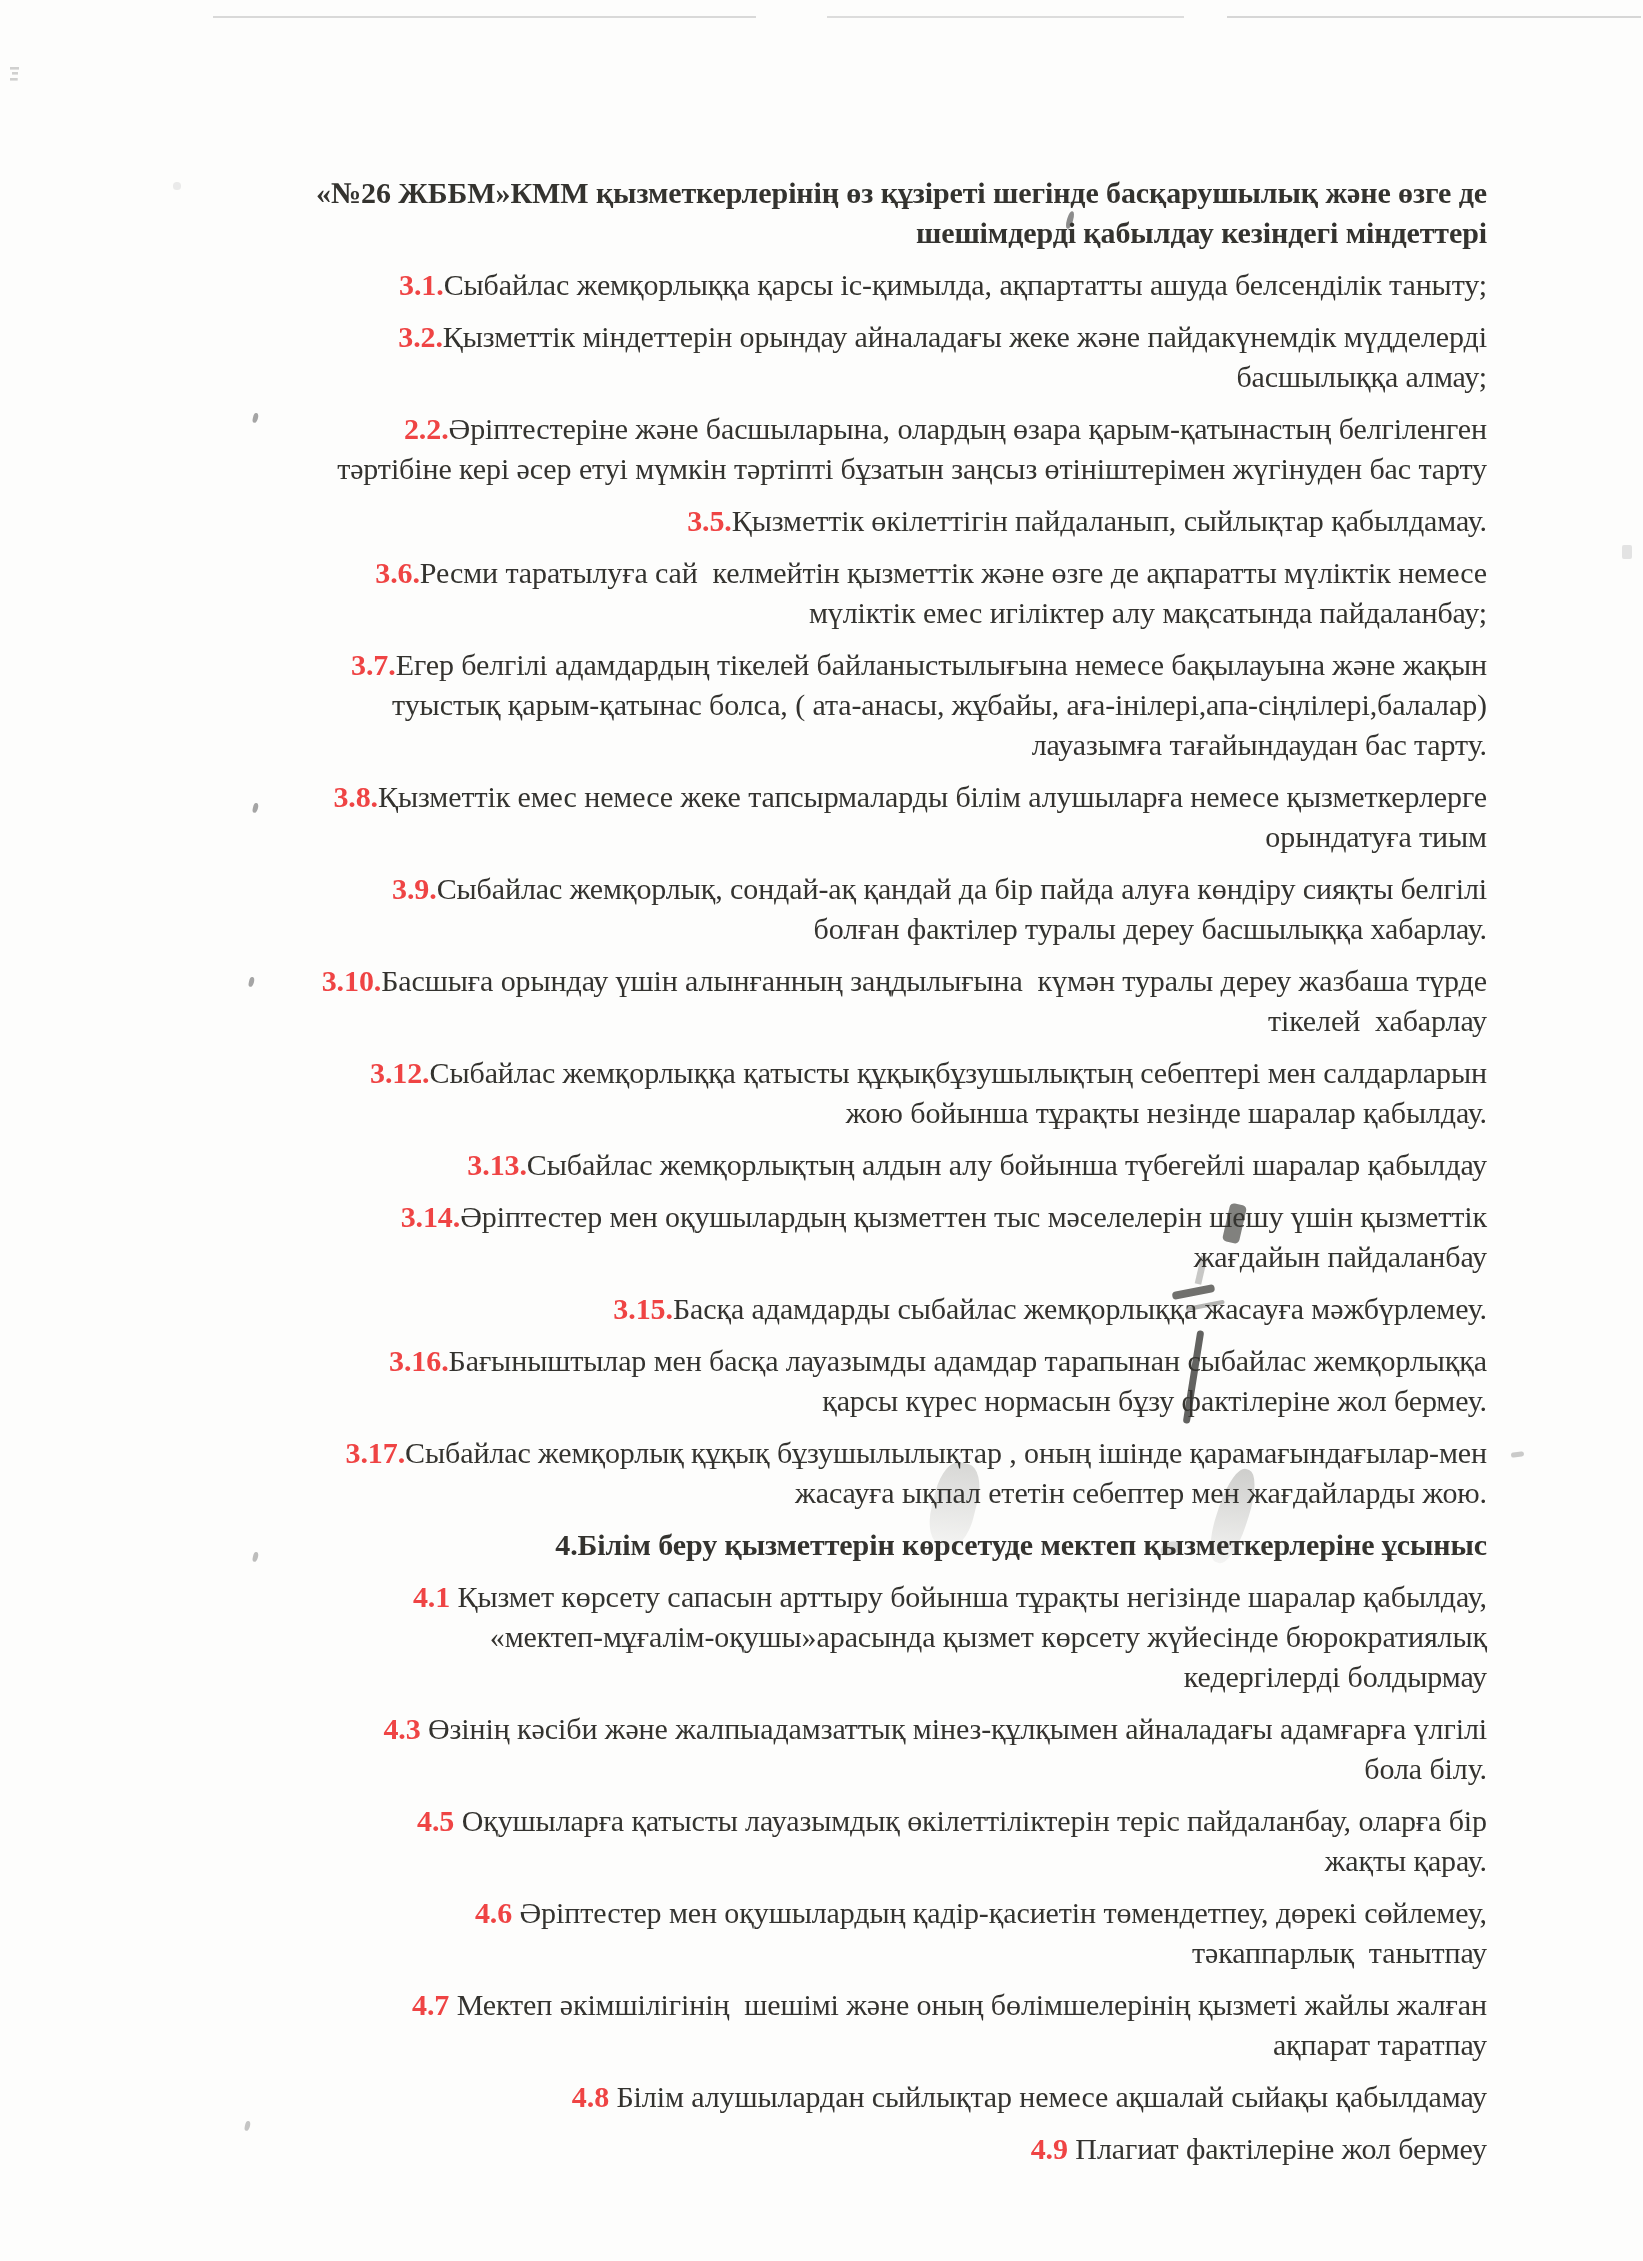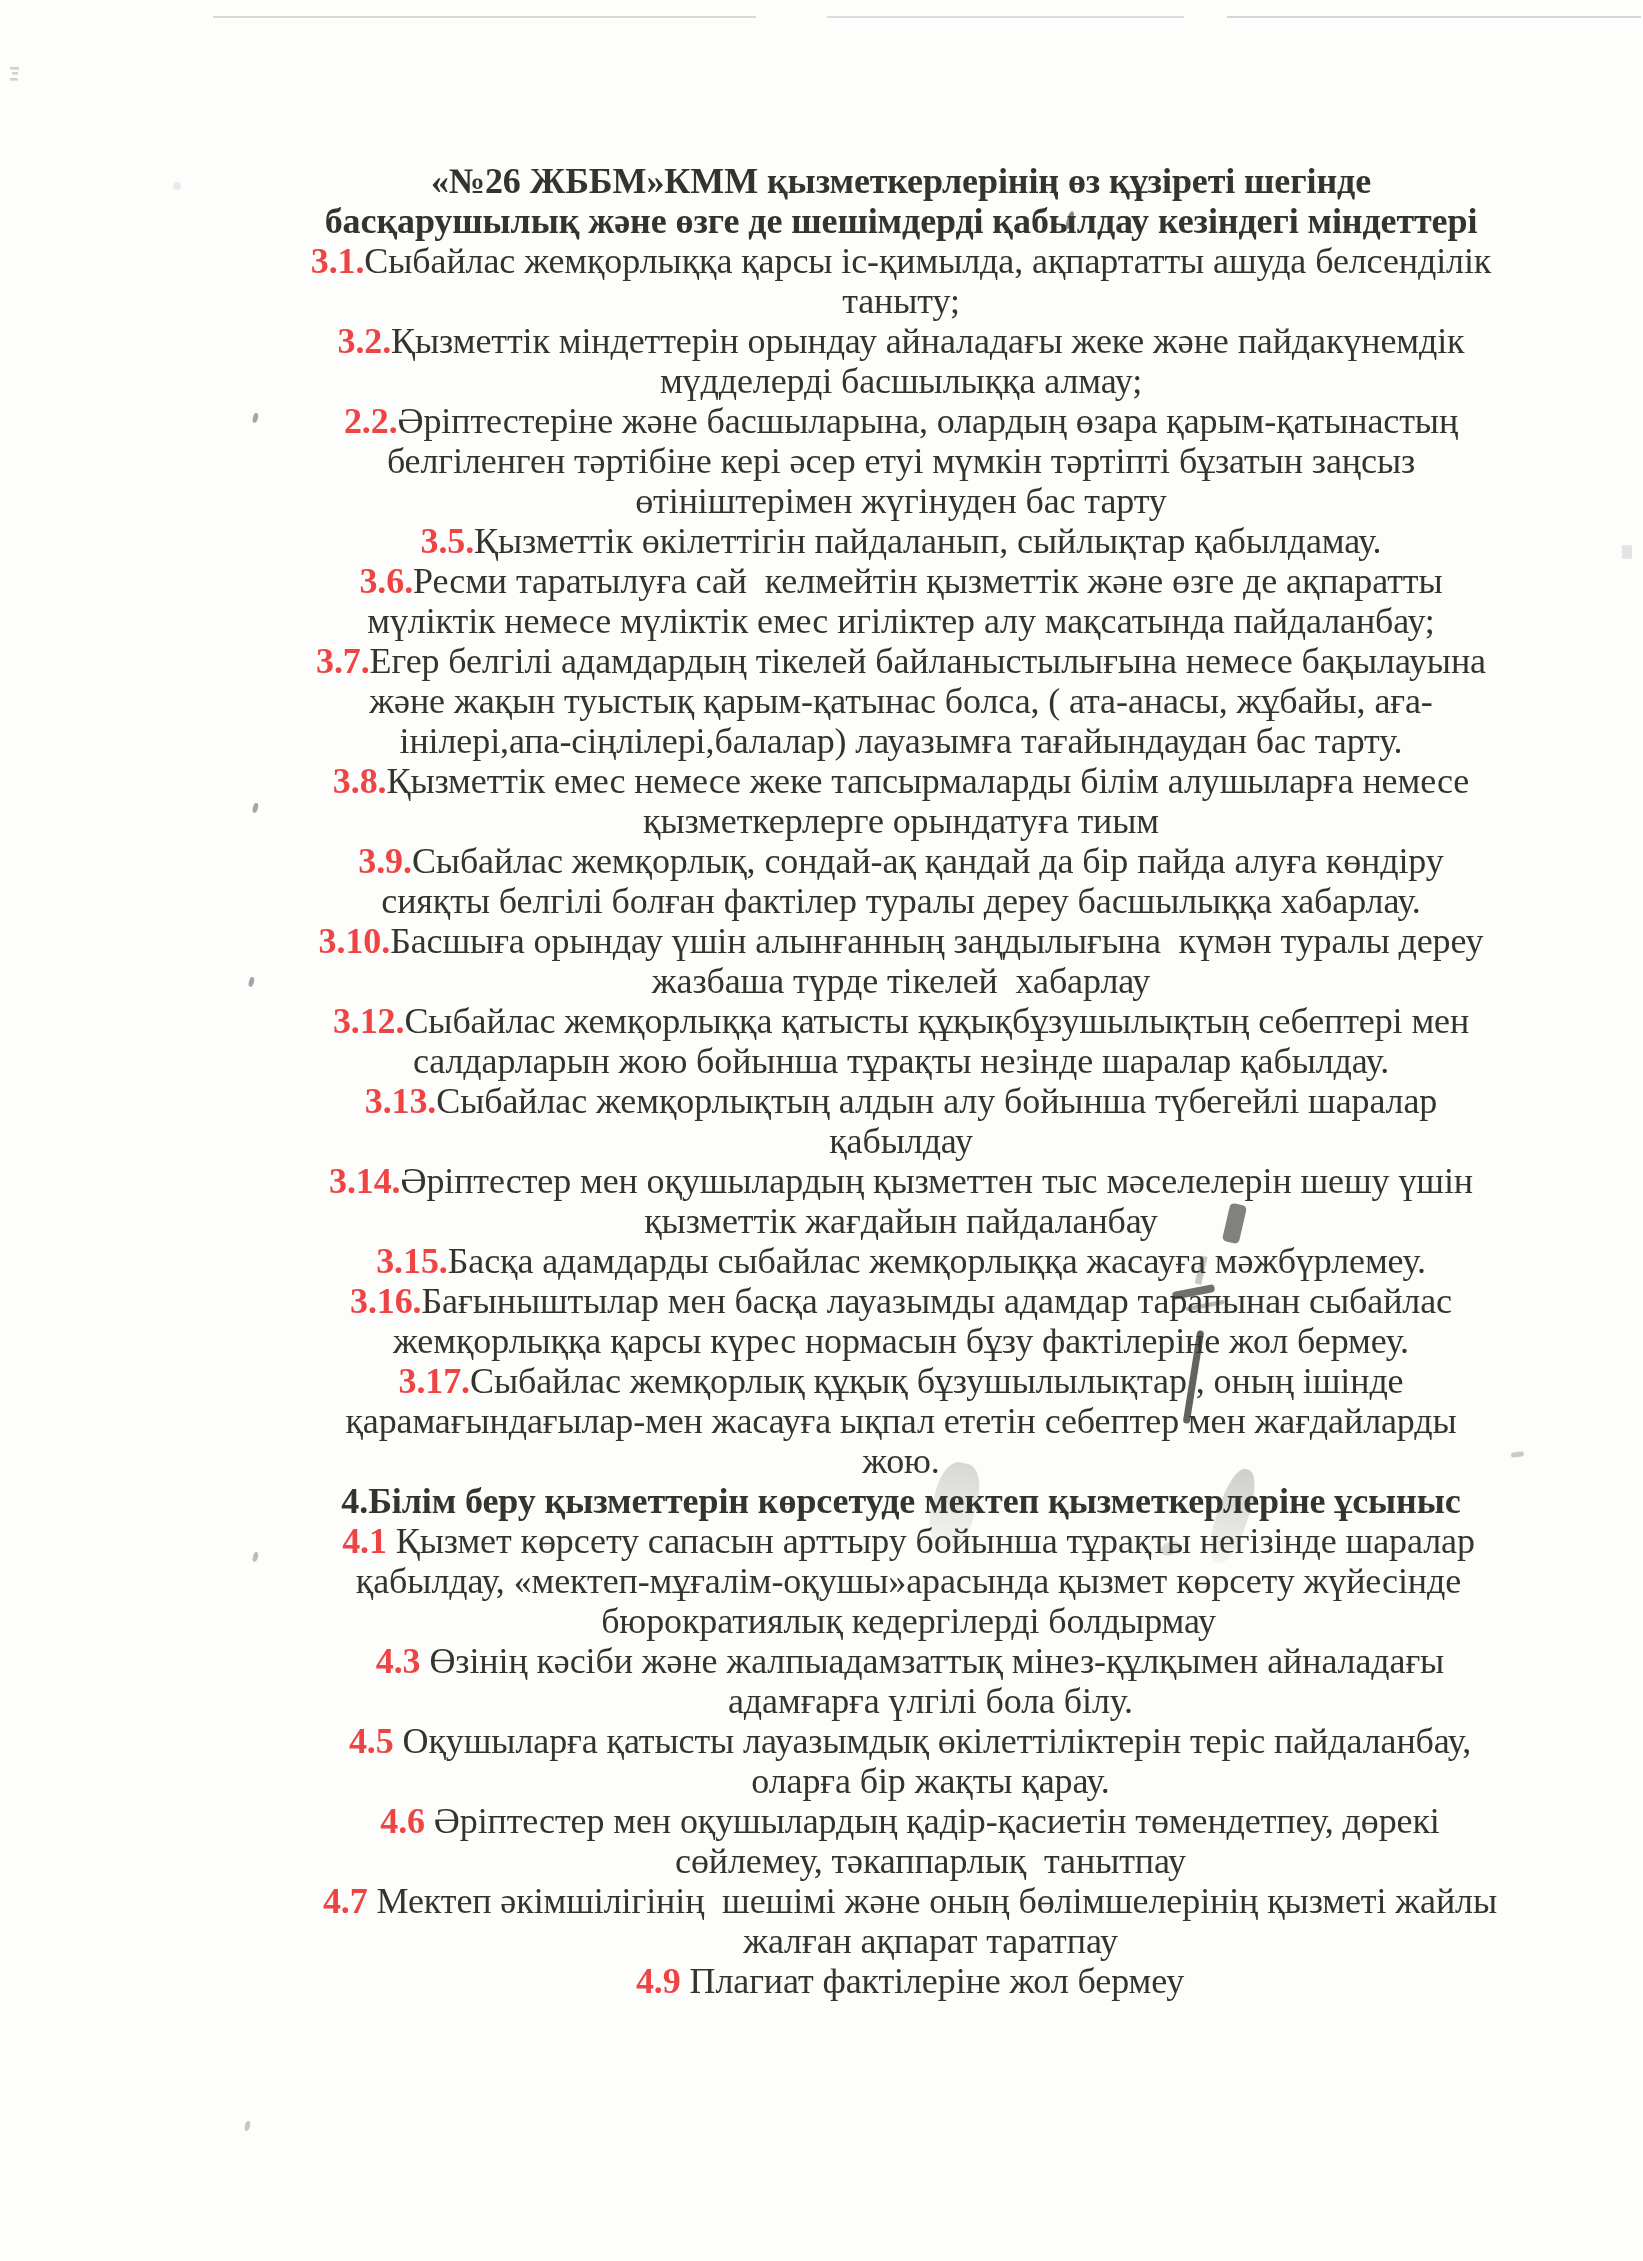--- a/index.html
+++ b/index.html
@@ -9,27 +9,27 @@
     background:#fdfdfc;
     overflow:hidden;
     font-family:"Liberation Serif", serif;
   }
   .content{
     position:absolute;
     left:303px;top:161px;
     width:1196px;
   }
   .content p{
-    margin:0;
-    font-size:36px;
+    margin:12px;
+    font-size:30px;
     line-height:40px;
     letter-spacing:-0.1px;
     color:#34332f;
     white-space:pre-wrap;
-    text-align:center;
+    text-align:right;
   }
   .title{
     font-weight:700;
     color:#191918;
   }
   .num{font-weight:700;color:#ef4444;}
   .heading4{font-weight:700;color:#1e1e1d;}
   .gap-before{margin-top:36px;}
   .item4{padding-left:59px;text-indent:-41px;}
   .item4.no-hang{padding-left:15px;text-indent:0;}
@@ -106,17 +106,18 @@
     <p class="item"><span class="num">3.16.</span><span>Бағыныштылар мен басқа лауазымды адамдар тарапынан сыбайлас жемқорлыққа қарсы күрес нормасын бұзу фактілеріне жол бермеу.</span></p>
     <p class="item"><span class="num">3.17.</span><span>Сыбайлас жемқорлық құқық бұзушылылықтар , оның ішінде қарамағындағылар-мен жасауға ықпал ететін себептер мен жағдайларды жою.</span></p>
 
     <p class="heading4">4.Білім беру қызметтерін көрсетуде мектеп қызметкерлеріне ұсыныс</p>
 
     <p class="item item4 no-hang"><span class="num">4.1</span><span> Қызмет көрсету сапасын арттыру бойынша тұрақты негізінде шаралар қабылдау, «мектеп-мұғалім-оқушы»арасында қызмет көрсету жүйесінде бюрократиялық кедергілерді болдырмау</span></p>
     <p class="item item4"><span class="num">4.3</span><span> Өзінің кәсіби және жалпыадамзаттық мінез-құлқымен айналадағы адамғарға үлгілі бола білу.</span></p>
     <p class="item item4"><span class="num">4.5</span><span> Оқушыларға қатысты лауазымдық өкілеттіліктерін теріс пайдаланбау, оларға бір жақты қарау.</span></p>
     <p class="item item4"><span class="num">4.6</span><span> Әріптестер мен оқушылардың қадір-қасиетін төмендетпеу, дөрекі сөйлемеу, тәкаппарлық  танытпау</span></p>
     <p class="item item4"><span class="num">4.7</span><span> Мектеп әкімшілігінің  шешімі және оның бөлімшелерінің қызметі жайлы жалған ақпарат таратпау</span></p>
+    <p class="item item4"><span class="num">4.8</span><span> Білім алушылардан сыйлықтар немесе ақшалай сыйақы қабылдамау</span></p>
     <p class="item item4"><span class="num">4.9</span><span> Плагиат фактілеріне жол бермеу</span></p>
 
   </div>
 </div>
 
 
 </body></html>

